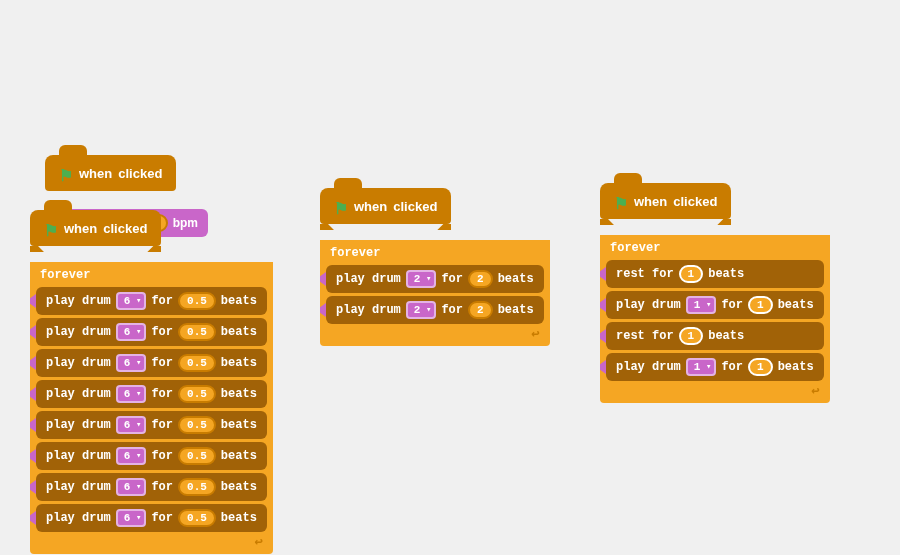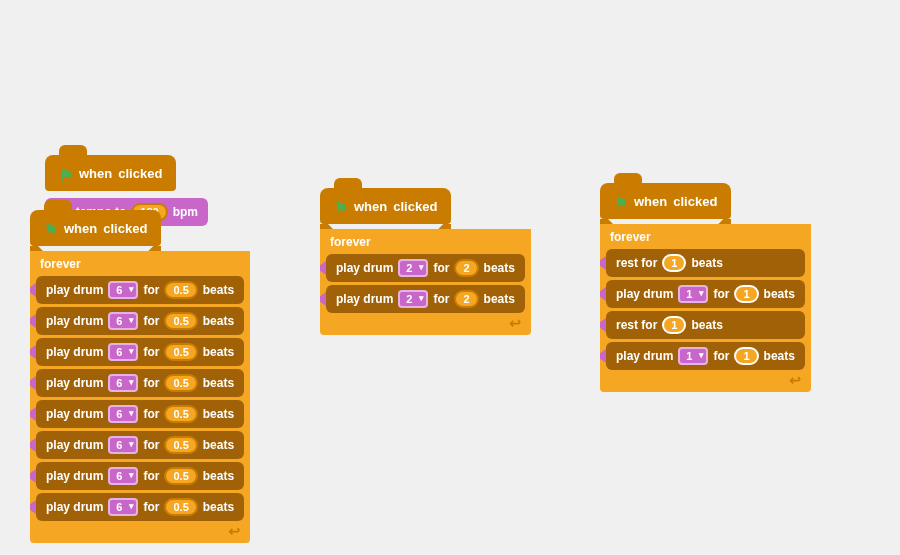--- a/index.html
+++ b/index.html
@@ -10,21 +10,21 @@
       overflow: hidden;
       font-family: sans-serif;
       position: relative;
     }
 
     
     .block-group {
       position: absolute;
       display: flex;
       flex-direction: column;
-      gap: 5px;
+      gap: 16px;
     }
 
     .hat-block {
       background: #c97c00;
       border-radius: 8px 8px 4px 4px;
       padding: 6px 14px 6px 14px;
       display: flex;
       align-items: center;
       gap: 6px;
       font-size: 13px;
@@ -59,20 +59,21 @@
     }
 
     .forever-block {
       background: #f5a623;
       border-radius: 0 0 4px 4px;
       padding: 4px 6px 22px 6px;
       display: flex;
       flex-direction: column;
       gap: 3px;
       position: relative;
+      font-family: Liberation Mono, monospace;
     }
 
     .forever-label {
       color: white;
       font-size: 12px;
       font-weight: bold;
       padding: 2px 4px;
     }
 
     .forever-block::after {

